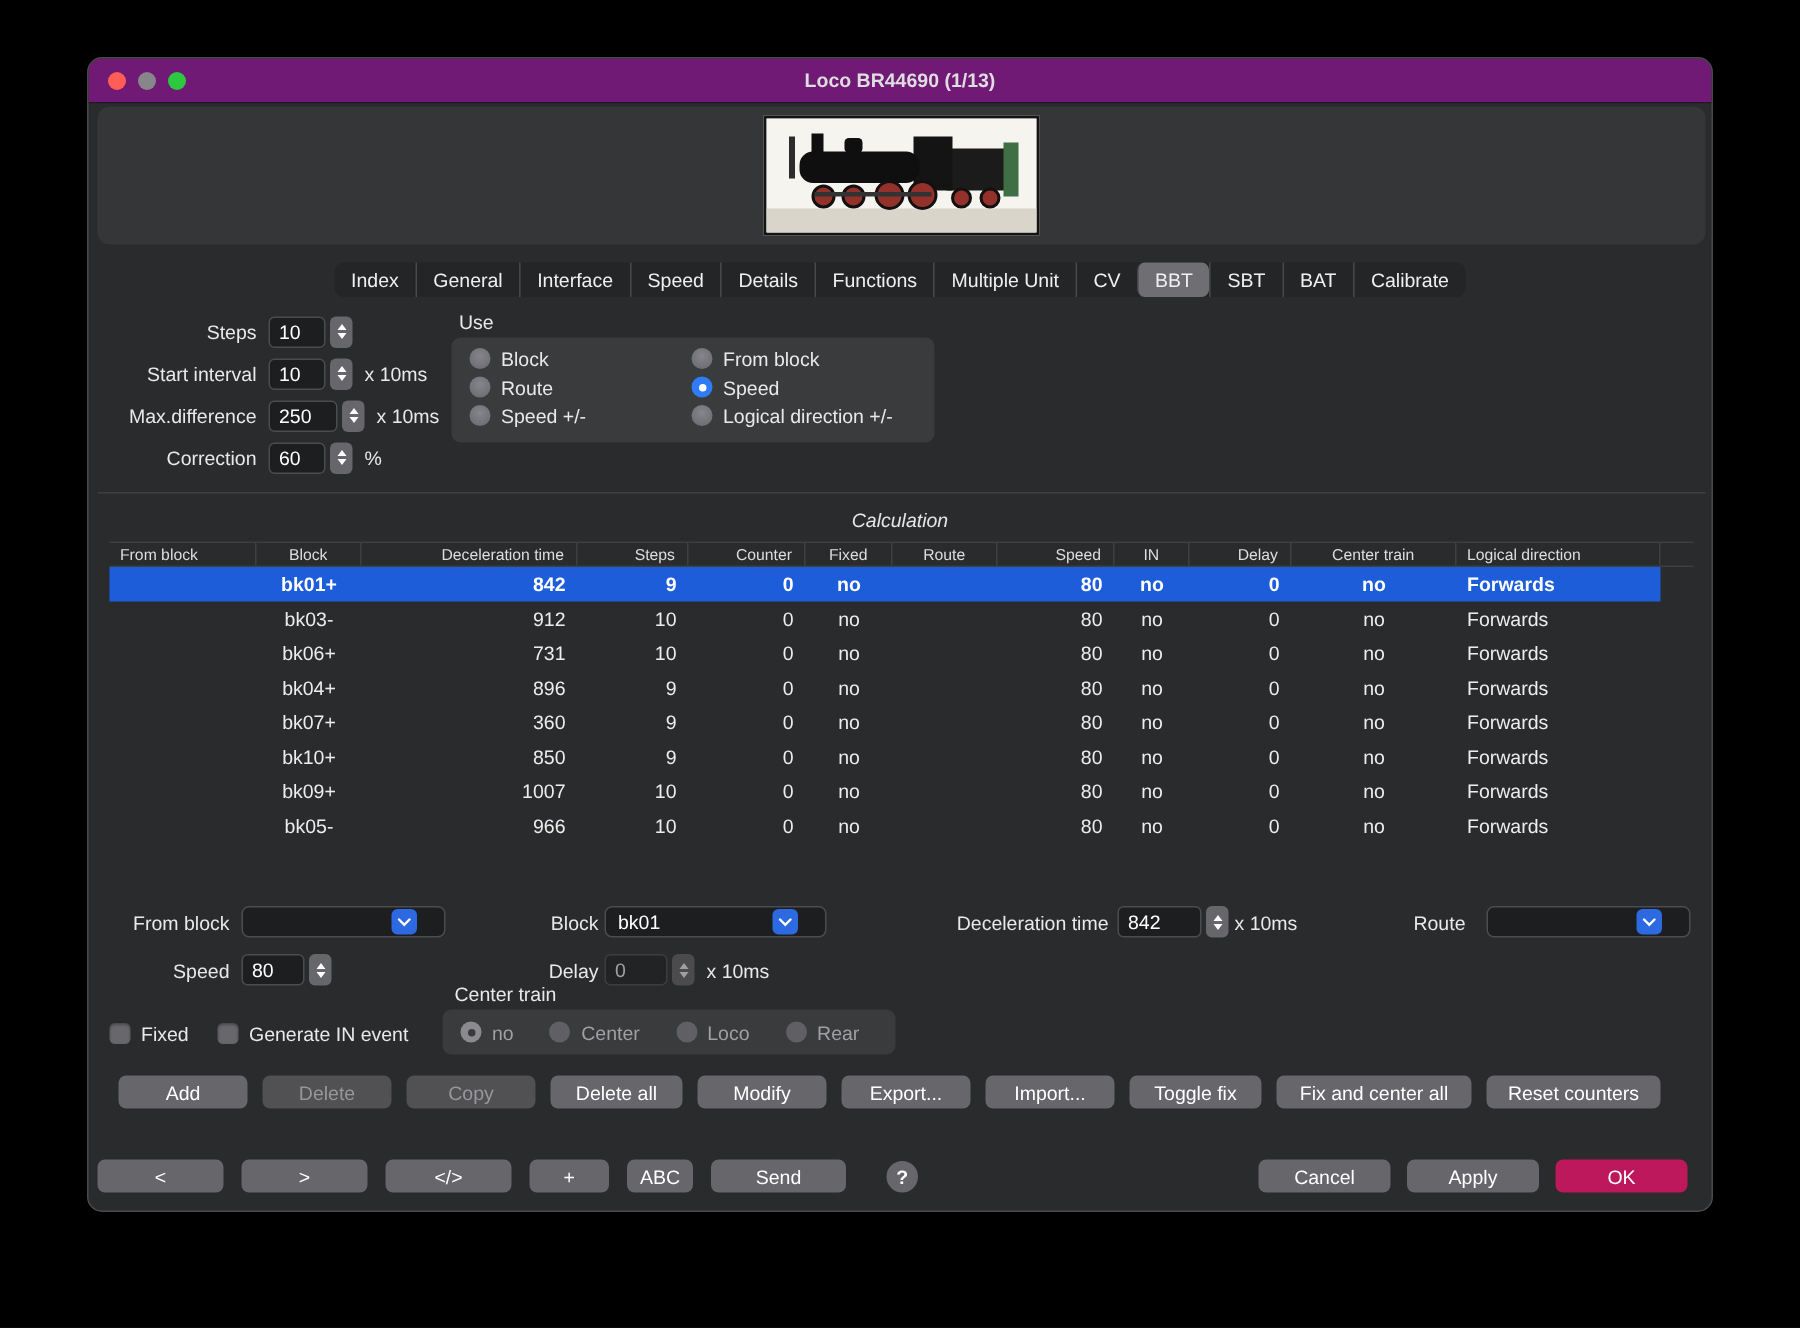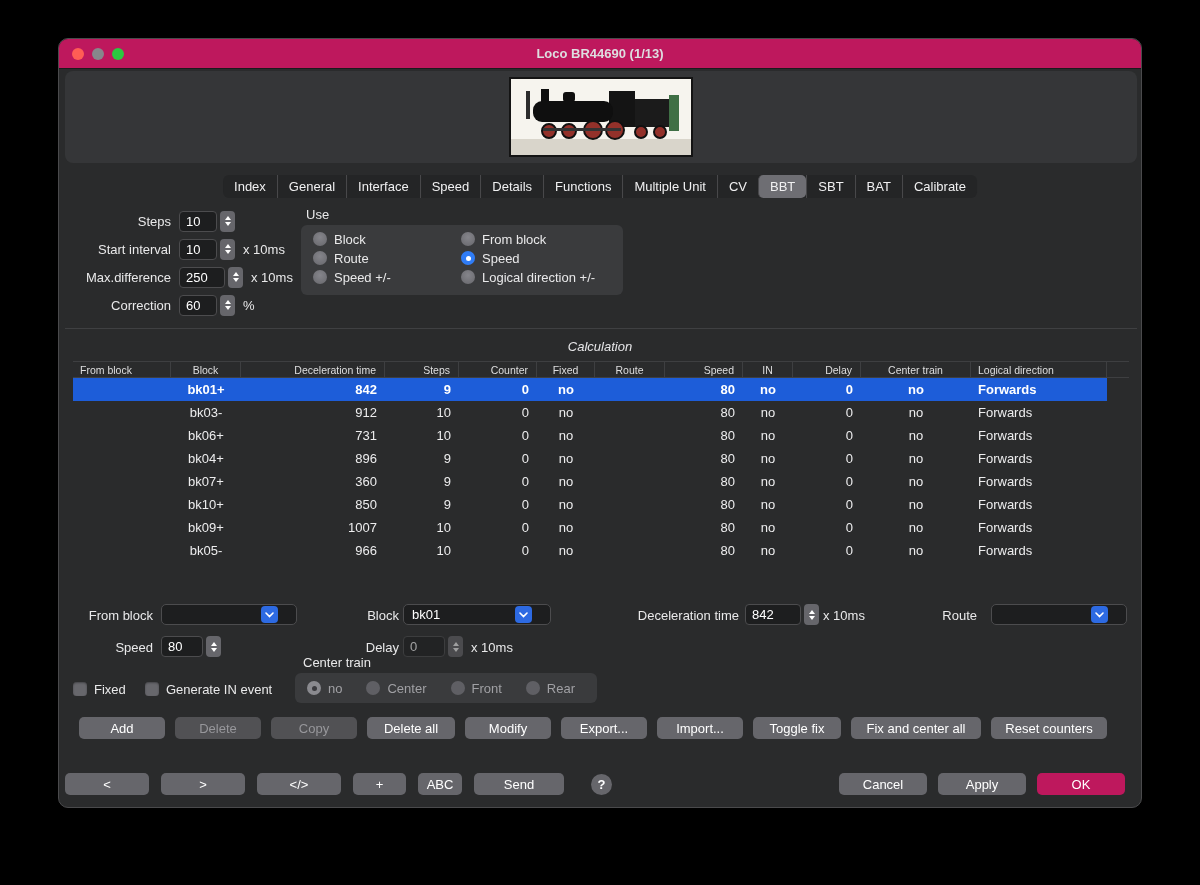--- a/index.html
+++ b/index.html
@@ -1,20 +1,20 @@
 <!DOCTYPE html>
 <html><head>
 <meta charset="utf-8">
 <style>
   * { margin:0; padding:0; box-sizing:border-box; }
   html,body { width:1200px; height:885px; background:#000; font-family:"Liberation Sans",sans-serif; font-size:13px; color:#e9e9ea; overflow:hidden; }
 
   .window { position:absolute; left:58px; top:38px; width:1084px; height:770px; background:#2a2b2c; border:1px solid #4a4a4c; border-radius:10px; box-shadow:0 25px 70px rgba(0,0,0,.85); overflow:hidden; }
 
-  .titlebar { position:absolute; left:0; top:0; width:100%; height:30px; background:#be185d; border-bottom:1px solid #1b1b1c; }
+  .titlebar { position:absolute; left:0; top:0; width:100%; height:30px; background:#701a75; border-bottom:1px solid #1b1b1c; }
   .title { line-height:30px; text-align:center; font-weight:700; font-size:13px; color:#dedee0; }
   .lights { position:absolute; left:13px; top:9px; display:flex; gap:8px; }
   .light { width:12px; height:12px; border-radius:50%; }
   .light.red { background:#ff5d55; }
   .light.yellow { background:#87878b; }
   .light.green { background:#2bc840; }
 
   .photo-panel { position:absolute; left:6px; top:32px; width:1072px; height:92px; background:#353638; border-radius:8px; }
   .loco-frame { position:absolute; left:50%; top:6px; transform:translateX(-50%); width:184px; height:80px; background:#f6f4ee; border:2px solid #141414; }
 
@@ -410,21 +410,21 @@
     <div class="opt">
       <span class="radio on"></span>
       <span class="rlabel">no</span>
     </div>
     <div class="opt">
       <span class="radio"></span>
       <span class="rlabel">Center</span>
     </div>
     <div class="opt">
       <span class="radio"></span>
-      <span class="rlabel">Front</span>
+      <span class="rlabel">Loco</span>
     </div>
     <div class="opt">
       <span class="radio"></span>
       <span class="rlabel">Rear</span>
     </div>
   </div>
 
   <div class="actions">
     <span class="btn w86">Add</span>
     <span class="btn w86 on">Delete</span>

